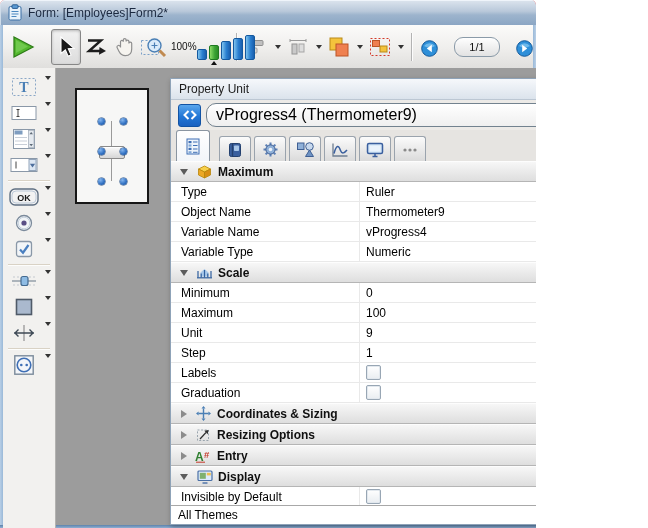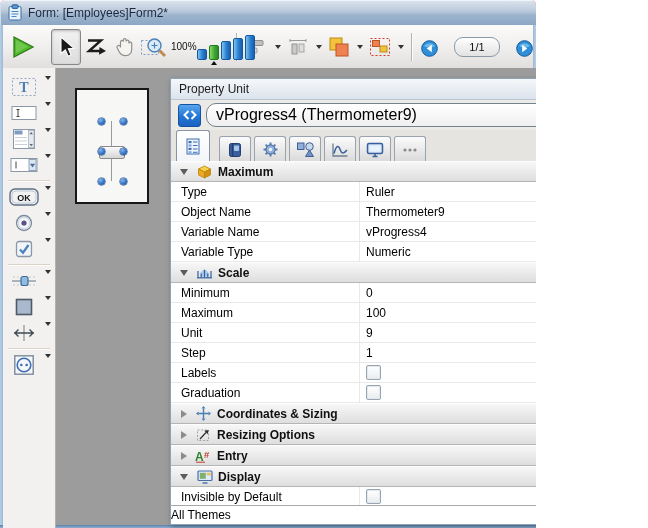--- a/index.html
+++ b/index.html
@@ -92,21 +92,21 @@
   
   .plist-scrollbar{position:absolute;top:0;right:0;bottom:0;width:17px;background:#f1f0ee;border-left:1px solid #d7d7d5}
   .sb-btn{position:absolute;left:1px;width:15px;height:15px;display:flex;align-items:center;justify-content:center}
   .sb-up{top:1px}.sb-down{bottom:1px}
   .sb-tri-up{width:0;height:0;border-left:3.5px solid transparent;border-right:3.5px solid transparent;border-bottom:5px solid #4c4c4c}
   .sb-tri-down{width:0;height:0;border-left:3.5px solid transparent;border-right:3.5px solid transparent;border-top:5px solid #4c4c4c}
   .sb-thumb{position:absolute;left:2px;width:12px;top:22px;height:200px;border:1px solid #9d9d9d;border-radius:2px;
     background:linear-gradient(90deg,#fdfdfd,#e2e2e2 60%,#d2d2d2);display:flex;align-items:center;justify-content:center}
   .sb-grip{width:7px;height:11px;background:repeating-linear-gradient(#9a9a9a 0 1px,transparent 1px 3px)}
   .plist-status{position:absolute;left:0;right:0;bottom:0;height:18px;background:#fff;border-top:1px solid #a8a8a8;
-    display:flex;align-items:center;font-size:12px;color:#000}
+    padding-left:7px;display:flex;align-items:center;font-size:12px;color:#000}
   .dots{display:block}
 </style>
 </head>
 <body>
 
 <div class="window">
 
   <div class="titlebar">
     <span class="ticon">
       <svg width="14" height="17" viewBox="0 0 14 17">

